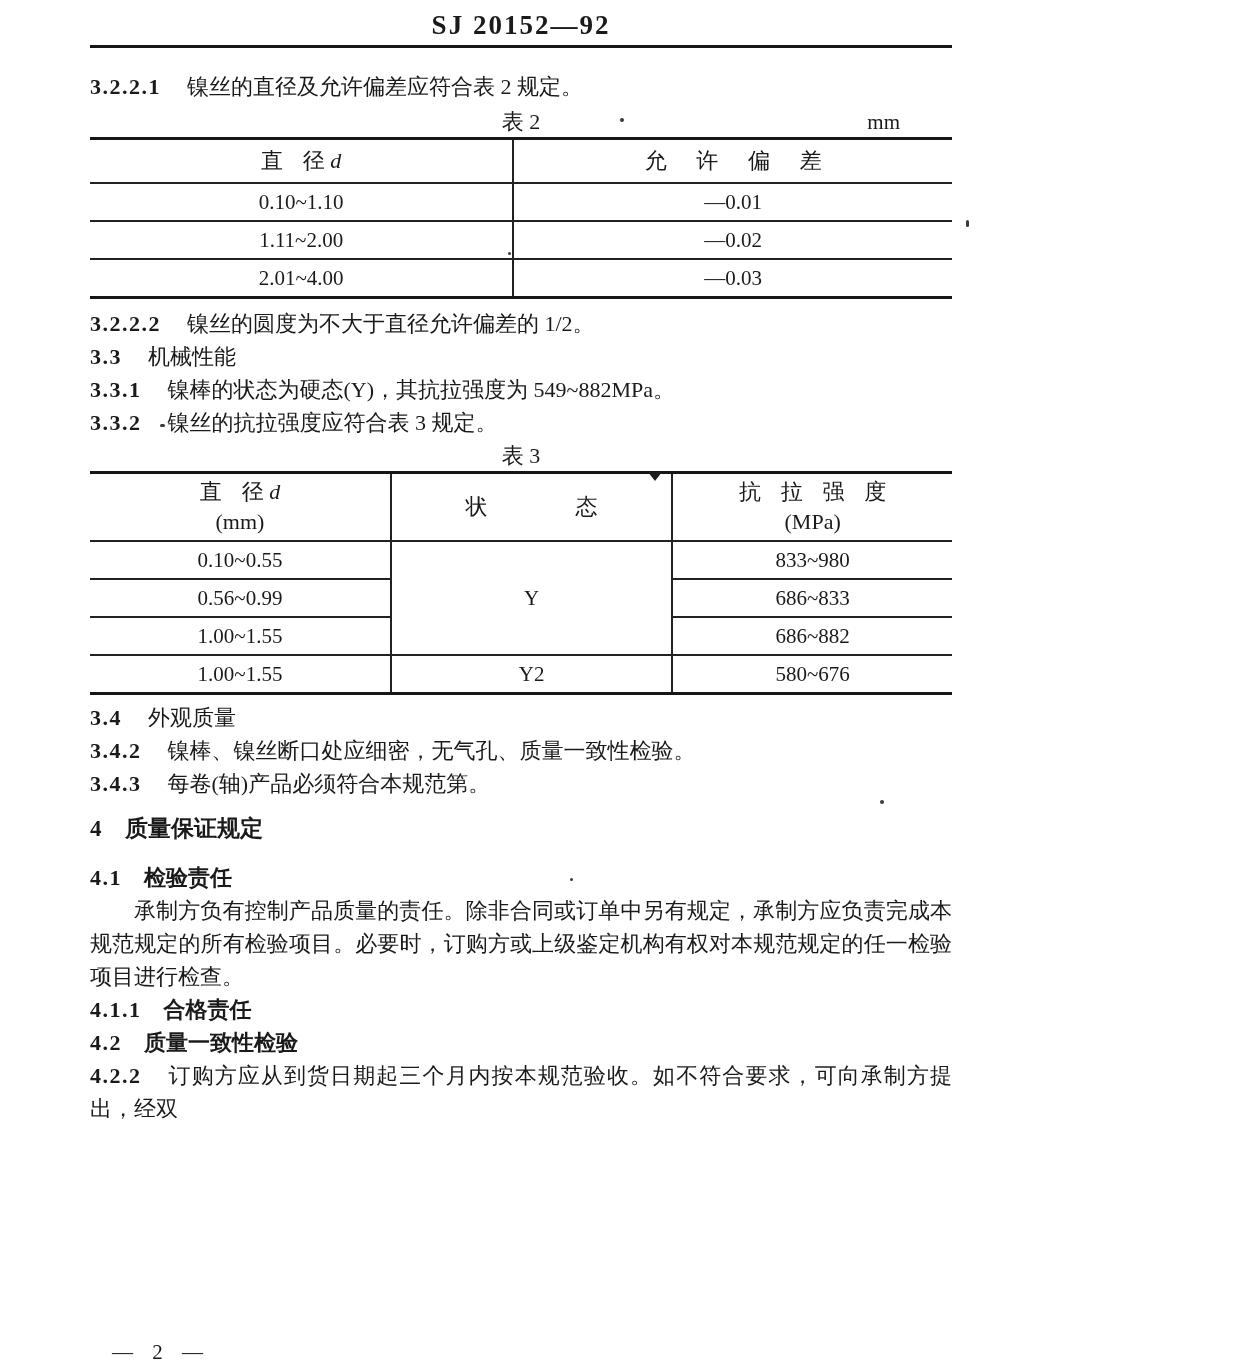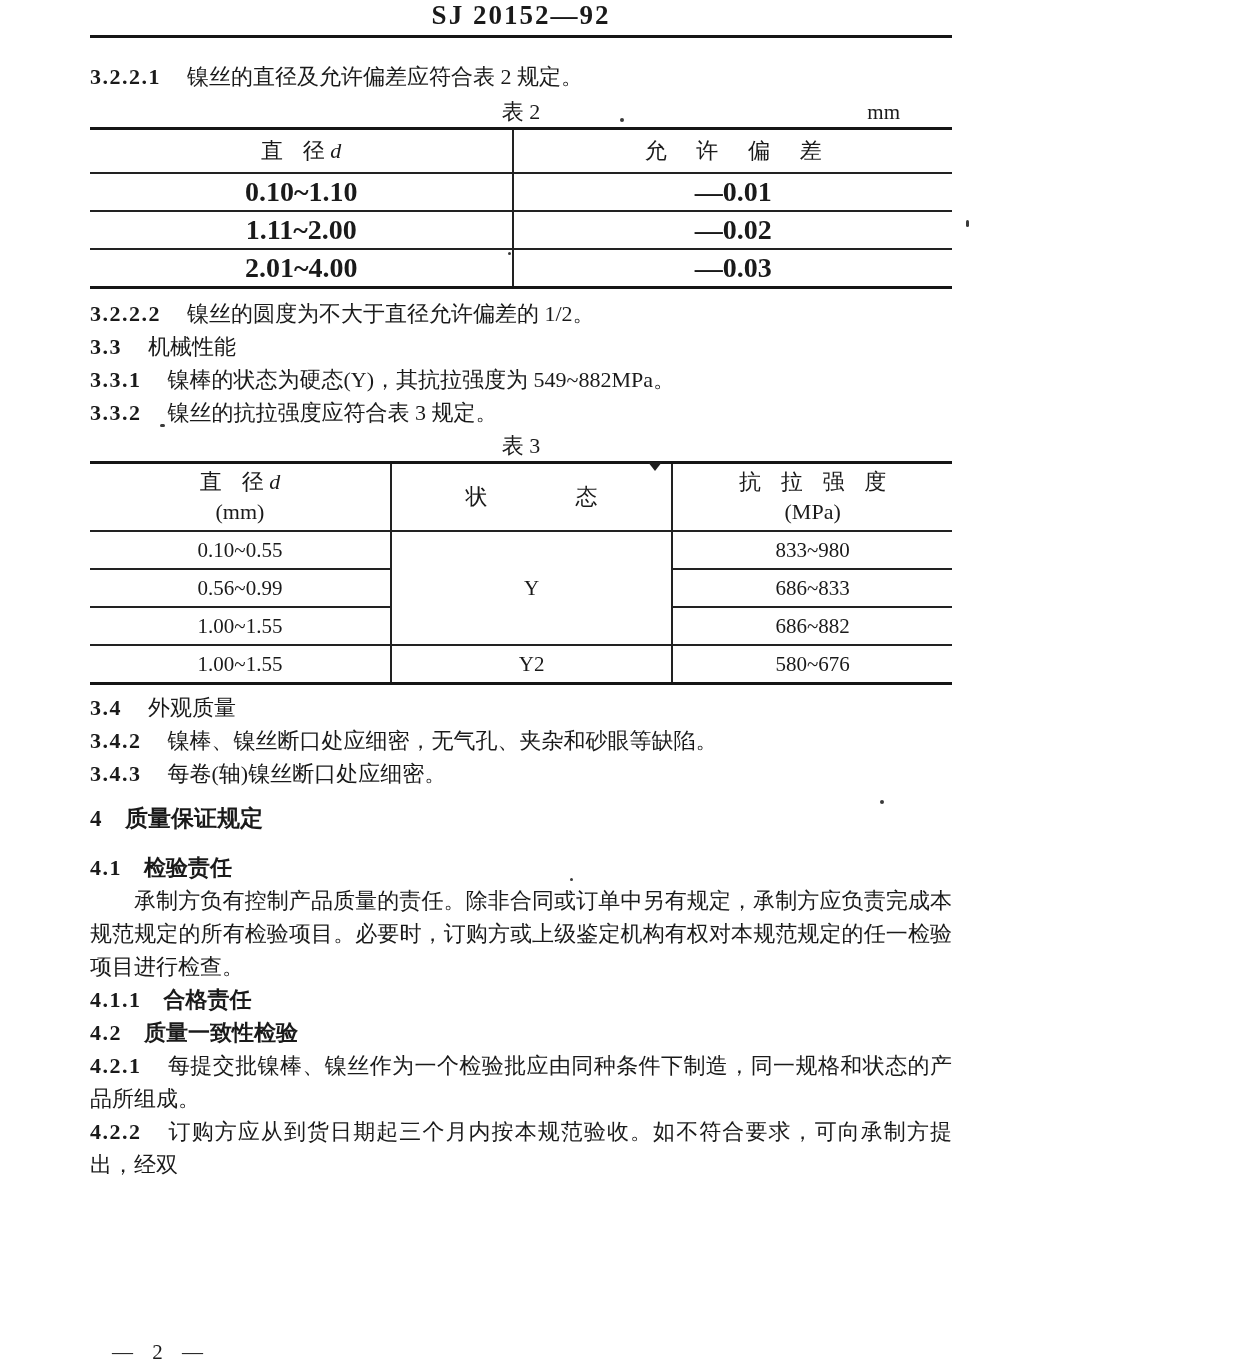--- a/index.html
+++ b/index.html
@@ -6,21 +6,21 @@
   body{
     width:1240px;height:1369px;
     background:#ffffff;color:#1a1a1a;
     font-family:"Liberation Serif","DejaVu Serif",serif;
     position:relative;overflow:hidden;
   }
   .page{position:absolute;left:90px;top:0;width:862px;}
 
   
   .doc-header{
-    text-align:center;padding-bottom:5px;
+    text-align:center;padding-top:10px;padding-bottom:5px;
     border-bottom:3px solid #161616;
   }
   .std-no{font-weight:bold;font-size:27px;letter-spacing:2px;line-height:30px;}
 
   
   .clause{font-size:22px;line-height:33px;text-align:justify;margin:0;}
   .clause .num{font-weight:bold;letter-spacing:1.5px;margin-right:26px;white-space:nowrap;}
   .heading{font-weight:bold;font-size:22px;line-height:33px;}
   .heading .num{margin-right:22px;letter-spacing:1.5px;}
   .para{font-size:22px;line-height:33px;text-align:justify;text-indent:2em;margin:0;}
@@ -33,21 +33,21 @@
   .caption-row{position:relative;text-align:center;font-size:22px;line-height:24px;}
   .t2cap{margin-top:7px;margin-bottom:3px;text-align:center;}
   .t3cap{margin-top:5px;margin-bottom:3px;}
   .unit{position:absolute;right:52px;top:0;font-size:21px;}
 
   
   table{width:100%;border-collapse:collapse;table-layout:fixed;
         border-top:3px solid #161616;border-bottom:3px solid #161616;}
   th,td{text-align:center;font-weight:normal;padding:0;}
   .t2 th{height:42px;font-size:22px;border-bottom:2px solid #222;}
-  .t2 td{height:36px;font-size:28px;border-bottom:2px solid #222;font-weight:bold;}
+  .t2 td{height:36px;font-size:21px;border-bottom:2px solid #222;}
   .t2 tr:last-child td{border-bottom:none;}
   .t2 .c1{width:49%;border-right:2px solid #222;}
 
   .t3 th{height:66px;font-size:22px;border-bottom:2px solid #222;}
   .t3 td{height:36px;font-size:21px;}
   .t3 .c1{width:34.8%;border-right:2px solid #222;}
   .t3 .c2{width:32.4%;border-right:2px solid #222;}
   .t3 .sep{border-bottom:2px solid #222;}
   .hdr2l{line-height:30px;}
   .t3-wrap{position:relative;}
@@ -148,32 +148,31 @@
           <td class="c1">1.00~1.55</td>
           <td class="c2">Y2</td>
           <td>580~676</td>
         </tr>
       </tbody>
     </table>
     <div class="tri"></div>
   </div>
 
   <p class="clause mt6"><span class="num">3.4</span><span>外观质量</span></p>
-  <p class="clause"><span class="num">3.4.2</span><span>镍棒、镍丝断口处应细密，无气孔、夹杂和砂眼等缺陷。</span></p>
-  <p class="clause"><span class="num">3.4.3</span><span>每卷(轴)镍丝断口处应细密。</span></p>
+  <p class="clause"><span class="num">3.4.2</span><span>镍棒、镍丝断口处应细密，无气孔、质量一致性检验。</span></p>
+  <p class="clause"><span class="num">3.4.3</span><span>每卷(轴)产品必须符合本规范第。</span></p>
 
   <p class="clause heading chapter"><span class="num">4</span><span>质量保证规定</span></p>
 
   <p class="clause heading"><span class="num">4.1</span><span>检验责任</span></p>
   <p class="para">承制方负有控制产品质量的责任。除非合同或订单中另有规定，承制方应负责完成本规范规定的所有检验项目。必要时，订购方或上级鉴定机构有权对本规范规定的任一检验项目进行检查。</p>
 
   <p class="clause heading"><span class="num">4.1.1</span><span>合格责任</span></p>
 
   <p class="clause heading"><span class="num">4.2</span><span>质量一致性检验</span></p>
-  <p class="clause"><span class="num">4.2.1</span><span>每提交批镍棒、镍丝作为一个检验批应由同种条件下制造，同一规格和状态的产品所组成。</span></p>
   <p class="clause"><span class="num">4.2.2</span><span>订购方应从到货日期起三个月内按本规范验收。如不符合要求，可向承制方提出，经双</span></p>
 
 </div>
 
 <div class="page-no">— 2 —</div>
 
 <div class="speck" style="left:620px;top:118px;width:4px;height:4px;"></div>
 <div class="speck" style="left:966px;top:220px;width:3px;height:7px;border-radius:2px;"></div>
 <div class="speck" style="left:508px;top:252px;width:3px;height:3px;"></div>
 <div class="speck" style="left:880px;top:800px;width:4px;height:4px;"></div>

